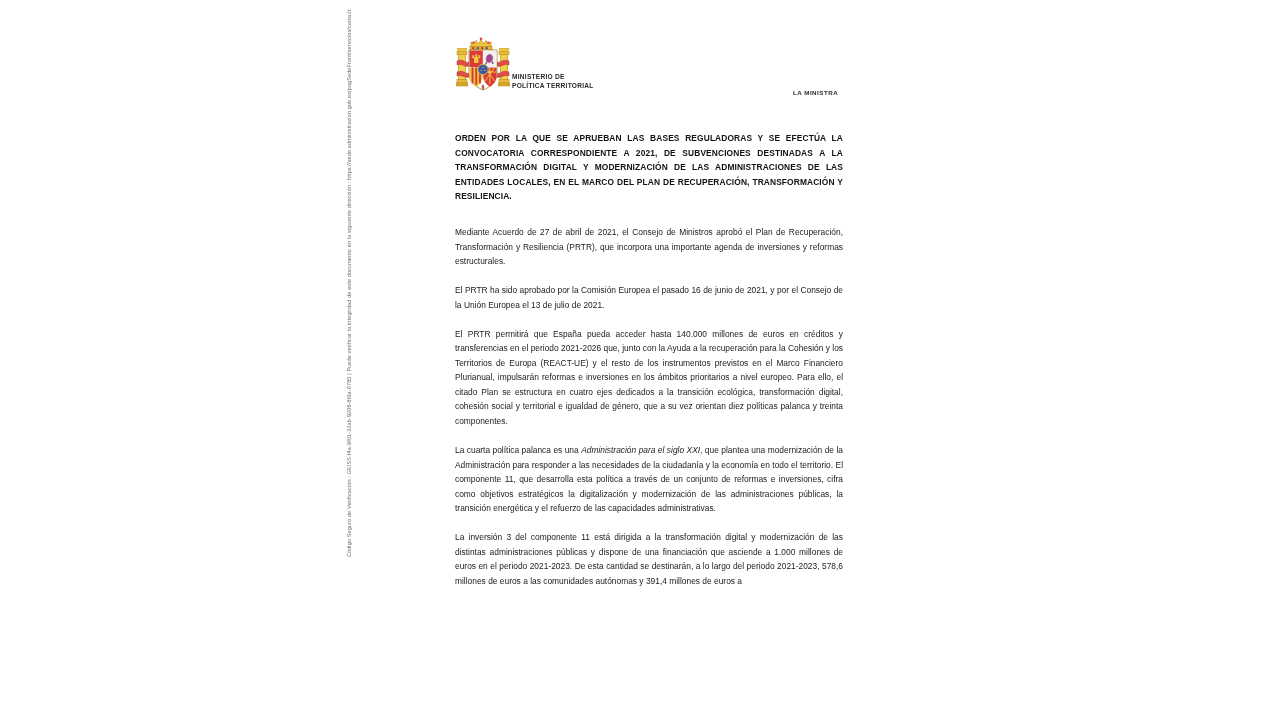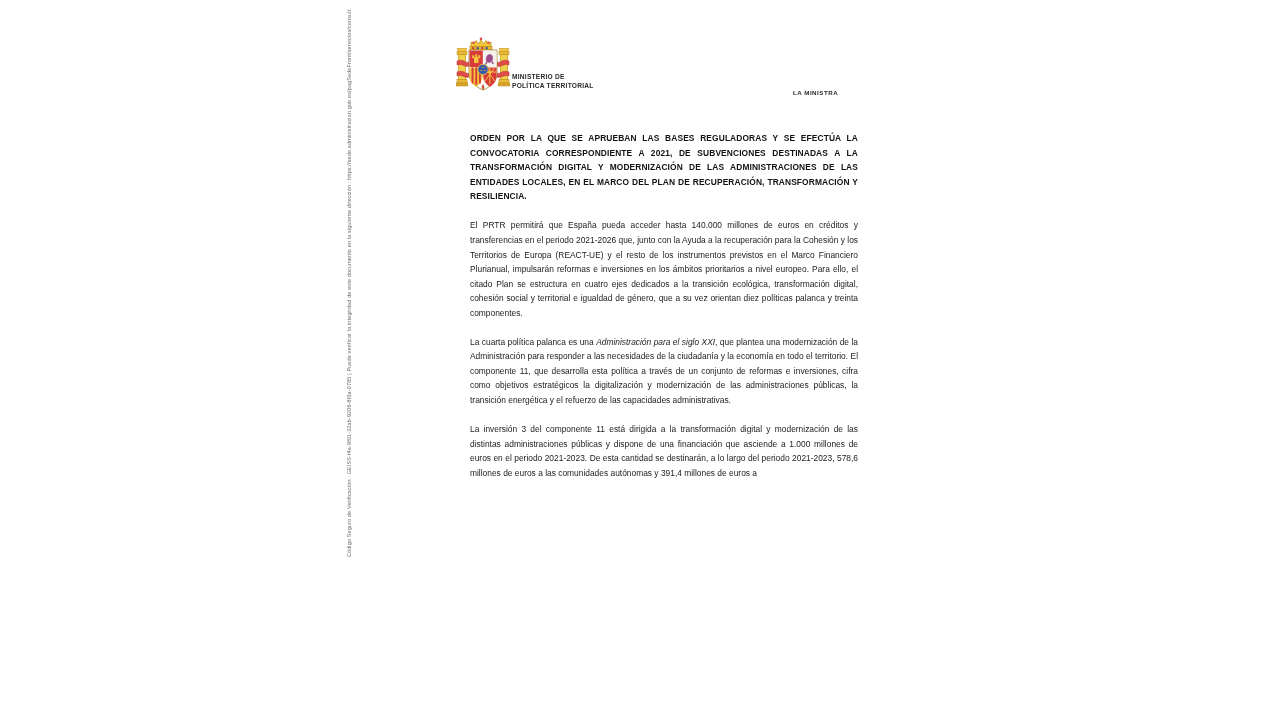--- a/index.html
+++ b/index.html
@@ -99,21 +99,20 @@
     color: #2b2b2b;
     white-space: nowrap;
   }
 
   
   .doc-body {
     position: absolute;
     left: 89px;
     top: 131px;
     width: 388px;
-    margin-left: 15px;
   }
 
   .doc-title {
     font-size: 8.4px;
     font-weight: bold;
     line-height: 14.6px;
     text-align: justify;
     text-align-last: left;
     letter-spacing: 0.12px;
     color: #121212;
@@ -232,20 +231,22 @@
         <span class="l2">POLÍTICA TERRITORIAL</span>
       </div>
     </div>
 
     <div class="la-ministra">LA MINISTRA</div>
 
     <div class="doc-body">
 
       <p class="doc-title">ORDEN POR LA QUE SE APRUEBAN LAS BASES REGULADORAS Y SE EFECTÚA LA CONVOCATORIA CORRESPONDIENTE A 2021, DE SUBVENCIONES DESTINADAS A LA TRANSFORMACIÓN DIGITAL Y MODERNIZACIÓN DE LAS ADMINISTRACIONES DE LAS ENTIDADES LOCALES, EN EL MARCO DEL PLAN DE RECUPERACIÓN, TRANSFORMACIÓN Y RESILIENCIA.</p>
 
+      <p class="para gap-lg">Mediante Acuerdo de 27 de abril de 2021, el Consejo de Ministros aprobó el Plan de Recuperación, Transformación y Resiliencia (PRTR), que incorpora una importante agenda de inversiones y reformas estructurales.</p>
+      <p class="para gap">El PRTR ha sido aprobado por la Comisión Europea el pasado 16 de junio de 2021, y por el Consejo de la Unión Europea el 13 de julio de 2021.</p>
       <p class="para gap">El PRTR permitirá que España pueda acceder hasta 140.000 millones de euros en créditos y transferencias en el periodo 2021-2026 que, junto con la Ayuda a la recuperación para la Cohesión y los Territorios de Europa (REACT-UE) y el resto de los instrumentos previstos en el Marco Financiero Plurianual, impulsarán reformas e inversiones en los ámbitos prioritarios a nivel europeo. Para ello, el citado Plan se estructura en cuatro ejes dedicados a la transición ecológica, transformación digital, cohesión social y territorial e igualdad de género, que a su vez orientan diez políticas palanca y treinta componentes.</p>
 
       <p class="para gap">
         <span>La cuarta política palanca es una </span><em>Administración para el siglo XXI</em><span>, que plantea una modernización de la Administración para responder a las necesidades de la ciudadanía y la economía en todo el territorio. El componente 11, que desarrolla esta política a través de un conjunto de reformas e inversiones, cifra como objetivos estratégicos la digitalización y modernización de las administraciones públicas, la transición energética y el refuerzo de las capacidades administrativas.</span>
       </p>
 
       <p class="para gap">La inversión 3 del componente 11 está dirigida a la transformación digital y modernización de las distintas administraciones públicas y dispone de una financiación que asciende a 1.000 millones de euros en el periodo 2021-2023. De esta cantidad se destinarán, a lo largo del periodo 2021-2023, 578,6 millones de euros a las comunidades autónomas y 391,4 millones de euros a</p>
     </div>
 
   </div>

